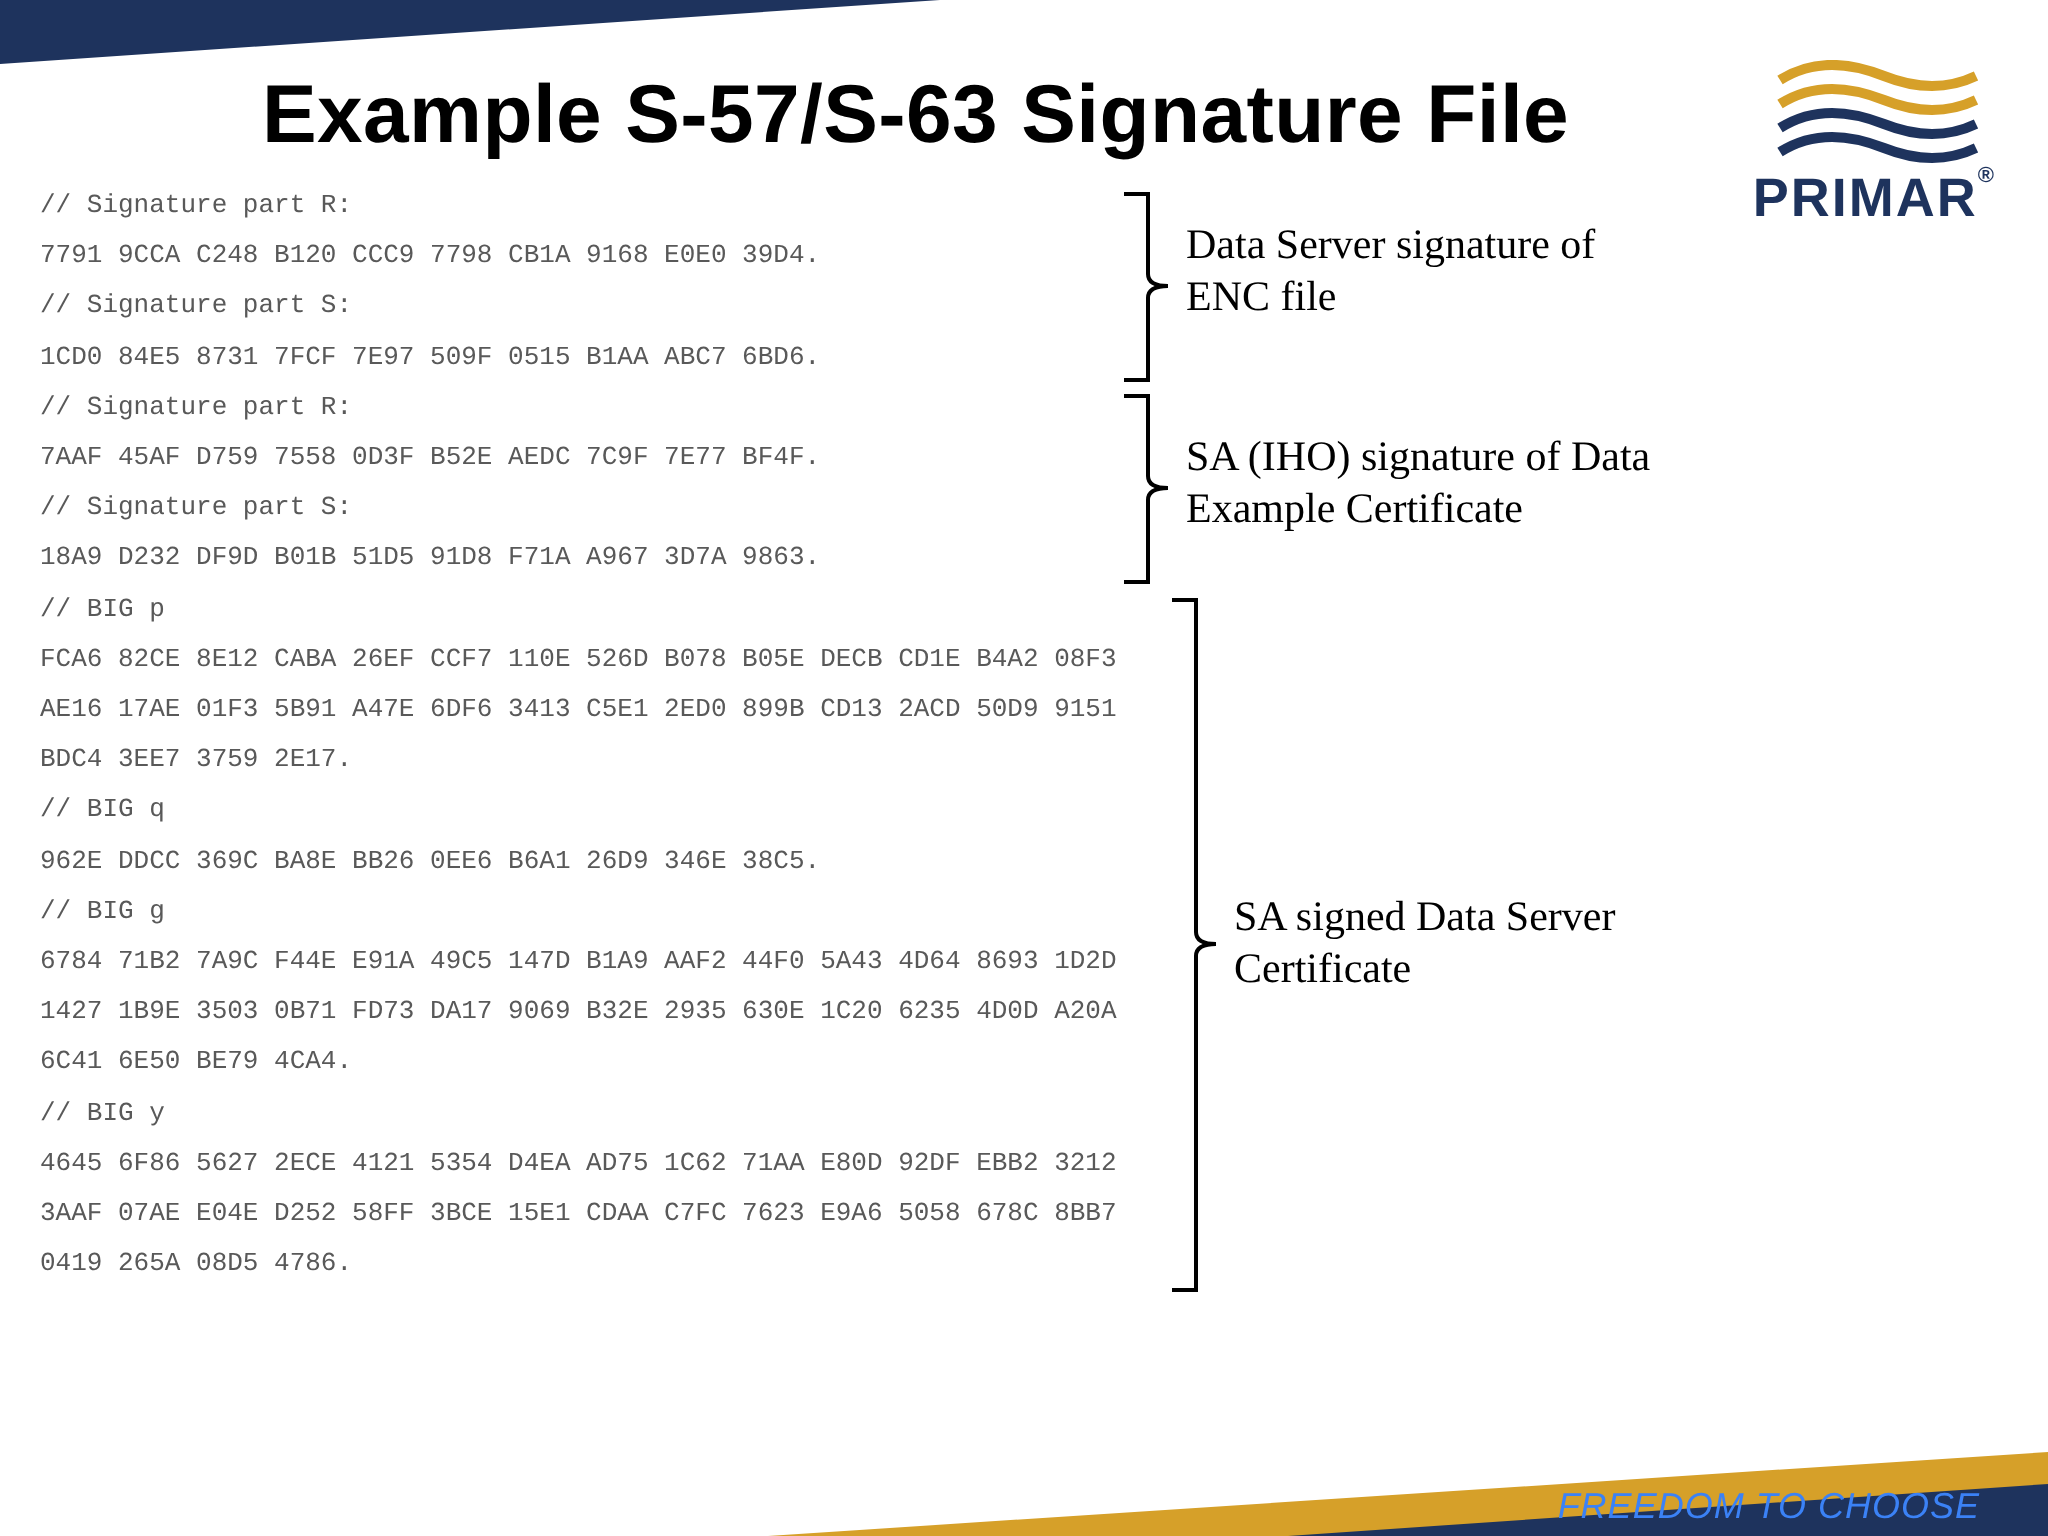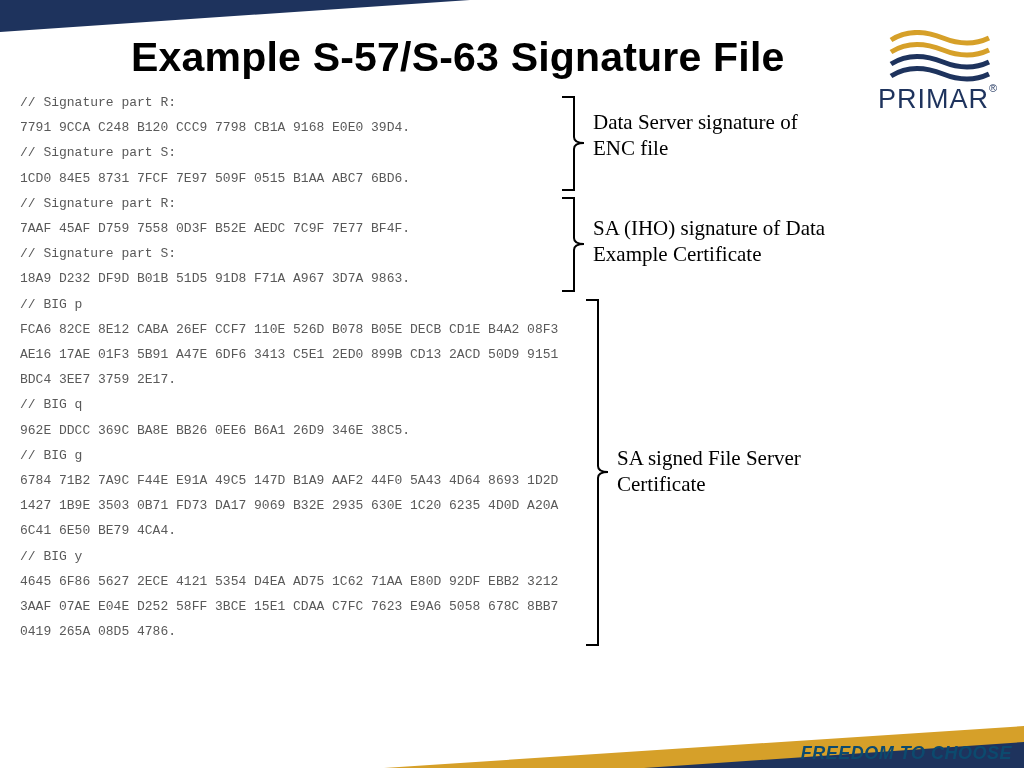--- a/index.html
+++ b/index.html
@@ -9,43 +9,43 @@
   .top-tri { position: absolute; top: 0; left: 0; width: 0; height: 0;
              border-top: 32px solid #1e335d; border-right: 470px solid transparent; z-index: 5; }
 
   
   .title { position: absolute; top: 34px; left: 87px; font-size: 41px; font-weight: 700; color: #000; letter-spacing: 0.2px; margin-left: 44px; }
 
   
   .logo { position: absolute; top: 30px; right: 26px; text-align: right; }
   .logo-waves { position: relative; width: 110px; height: 52px; margin: 0 auto 2px auto; }
   .logo-waves svg { width: 110px; height: 52px; }
-  .logo-word { font-size: 27px; font-weight: 400; color: #1e335d; letter-spacing: 1px; position: relative; }
+  .logo-word { font-size: 27px; font-weight: 700; color: #1e335d; letter-spacing: 1px; position: relative; }
   .logo-word sup { font-size: 11px; vertical-align: top; position: relative; top: -2px; }
 
   
   .code { position: absolute; top: 90px; left: 20px; width: 810px;
           font-family: "Courier New", monospace; font-size: 13px; line-height: 25.2px;
           white-space: pre; color: #595959; letter-spacing: 0px; }
 
   
   .anno { position: absolute; font-size: 21px; color: #000; font-family: Liberation Serif, serif; line-height: 1.22; }
 
   
   .bracket { position: absolute; }
   .bracket svg { overflow: visible; }
   .bracket path { stroke: #000; stroke-width: 2; fill: none; }
 
   
   .bot-gold { position: absolute; bottom: 0; right: 0; width: 0; height: 0;
               border-bottom: 42px solid #d6a029; border-left: 640px solid transparent; z-index: 4; }
   .bot-navy { position: absolute; bottom: 0; right: 0; width: 0; height: 0;
               border-bottom: 26px solid #1e335d; border-left: 380px solid transparent; z-index: 5; }
-  .tagline { position: absolute; bottom: 4px; right: 12px; z-index: 6;
-             font-size: 18px; font-weight: 700; font-style: italic; color: #0c4a6e; letter-spacing: 0.5px; }
+  .tagline { position: absolute; bottom: 4px; right: 34px; z-index: 6;
+             font-size: 18px; font-weight: 400; font-style: italic; color: #3b82f6; letter-spacing: 0.5px; }
 </style>
 </head>
 <body>
 
 <div class="top-tri"></div>
 
 <h1 class="title">Example S-57/S-63 Signature File</h1>
 
 <div class="logo">
   <div class="logo-waves">
@@ -95,17 +95,17 @@
     </svg>
 </div>
 <div class="bracket" style="left:586px; top:298px;">
   <svg width="24" height="349">
       <path d="M0 2 H12 V168 Q12 174 22 174 Q12 174 12 180 V347 H0"></path>
     </svg>
 </div>
 
 <div class="anno" style="left:593px; top:110px; width:240px;">Data Server signature of ENC file</div>
 <div class="anno" style="left:593px; top:216px; width:250px;">SA (IHO) signature of Data Example Certificate</div>
-<div class="anno" style="left:617px; top:446px; width:250px;">SA signed File Server Certificate</div>
+<div class="anno" style="left:617px; top:446px; width:250px;">SA signed Data Server Certificate</div>
 
 <div class="bot-gold"></div>
 <div class="bot-navy"></div>
 <div class="tagline">FREEDOM TO CHOOSE</div>
 
 </body></html>

